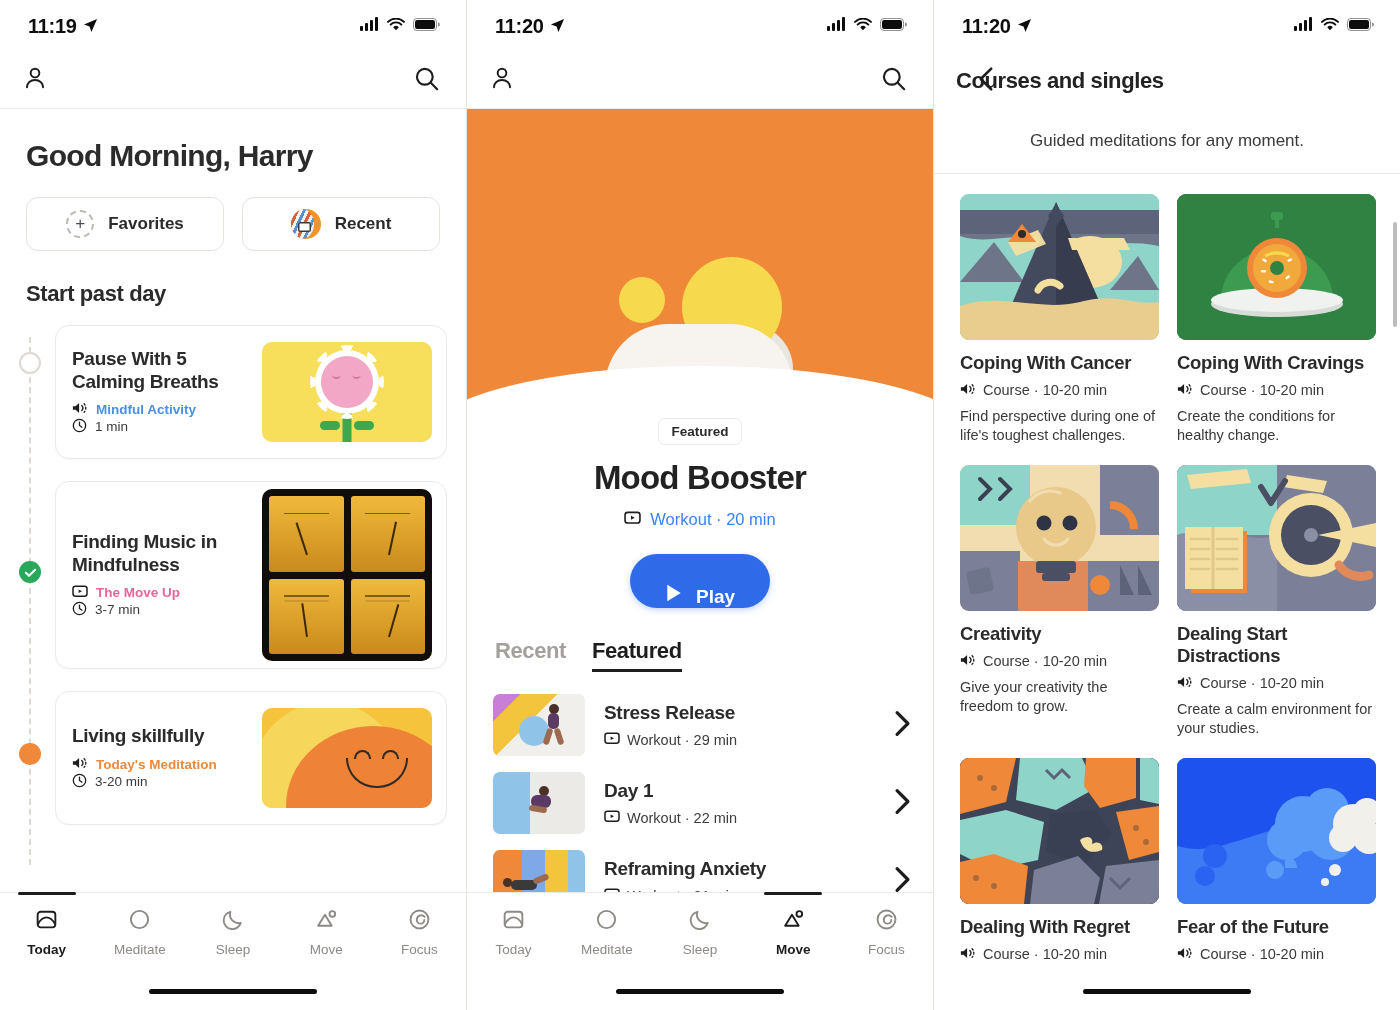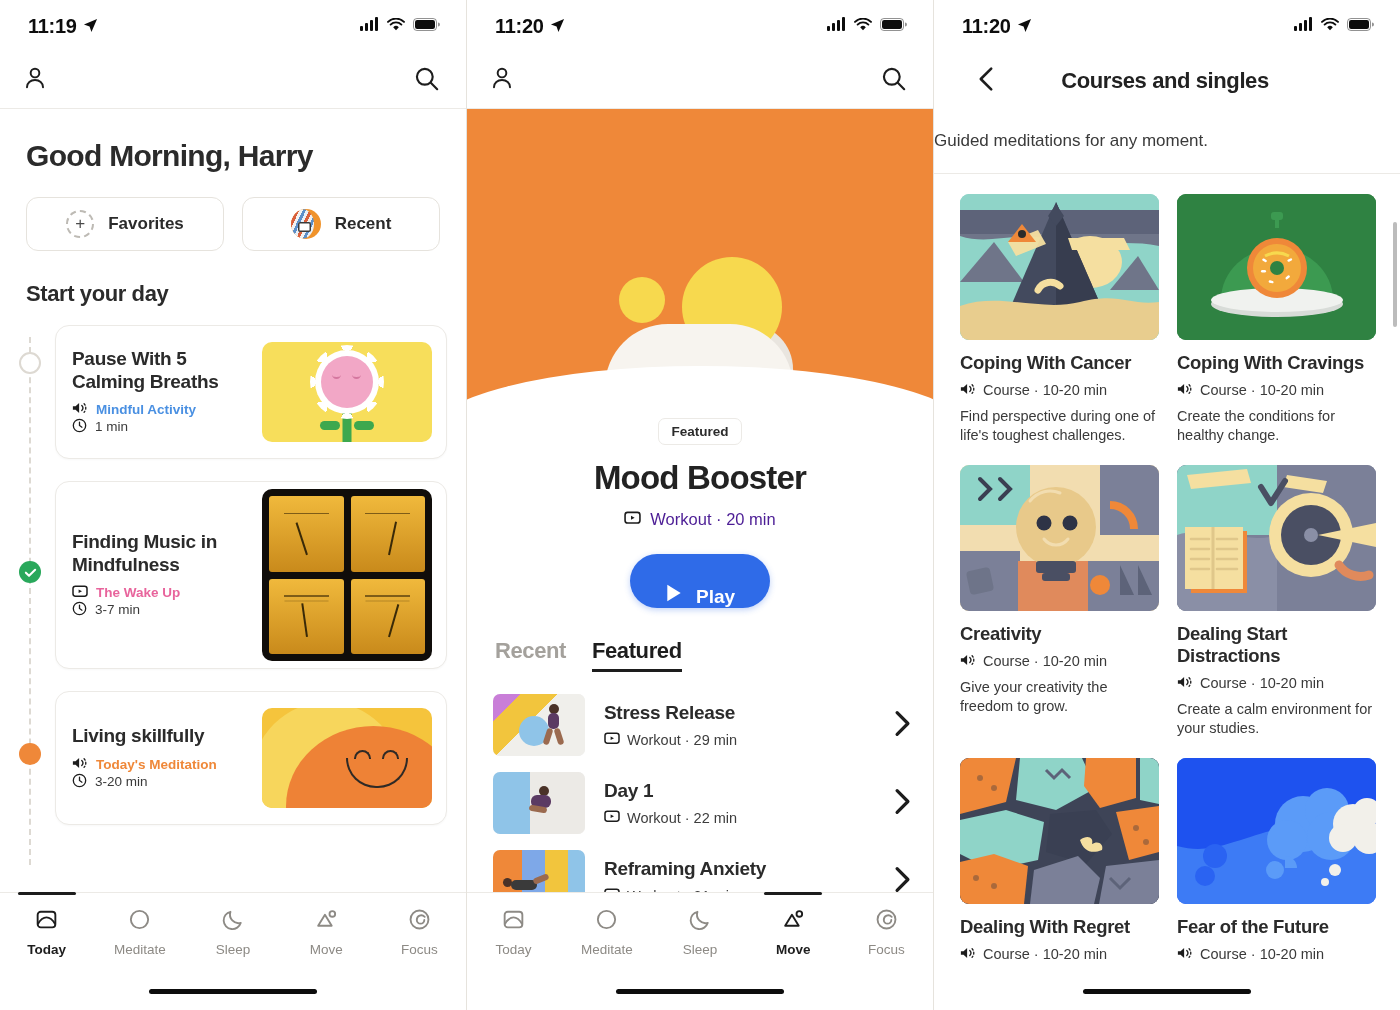--- a/index.html
+++ b/index.html
@@ -176,21 +176,21 @@
                 border-radius:50%; background:#fff; }
 
   .featured-badge {
     display:inline-block; padding:5px 12px; border-radius:7px;
     border:1px solid #eceae6; background:#fff; font-size:13.5px; font-weight:bold;
     color:#2b2b2b;
   }
   .hero-info { text-align:center; padding-top:8px; }
   .hero-title { font-size:33px; font-weight:bold; letter-spacing:-0.8px;
                 margin-top:14px; color:#222; }
-  .hero-meta { font-size:16.5px; color:#4c1d95; margin-top:13px;
+  .hero-meta { font-size:16.5px; color:#3b82f6; margin-top:13px;
                display:flex; align-items:center; justify-content:center; gap:9px; }
   .play-btn {
     margin:25px auto 0; width:140px; height:54px; border-radius:28px;
     background:#2f6be8; color:#fff; font-size:19px; font-weight:bold;
     display:flex; align-items:flex-end; justify-content:center; gap:13px;
     box-shadow:0 2px 6px rgba(47,107,232,0.3); border:none; cursor:pointer;
   }
   .seg-tabs { display:flex; gap:26px; padding:30px 0 0 28px; align-items:baseline; }
   .seg { font-size:22px; font-weight:bold; letter-spacing:-0.4px; color:#a4a19c;
          padding-bottom:5px; }
@@ -213,25 +213,25 @@
   .t1 .fig { position:absolute; left:50px; top:10px; width:24px; height:45px; }
   .t2 { background:linear-gradient(90deg,#8fc4e8 0 40%,#eceae6 40%); }
   .t2 .fig { position:absolute; left:34px; top:14px; width:34px; height:40px; }
   .t3 { background:linear-gradient(90deg,#ef8839 0 32%,#7ea8e8 32% 56%,#f2c53d 56% 82%,#8fc4e8 82%); }
   .t3 .fig { position:absolute; left:10px; top:22px; width:54px; height:32px; }
   .figbody { position:absolute; background:#5b3a63; border-radius:5px; }
   .fighead { position:absolute; background:#4a3228; border-radius:50%; }
   .figskin { position:absolute; background:#9b6a4f; border-radius:4px; }
 
   
-  .s3head { text-align:center; position:relative; }
+  .s3head { position:relative; }
   .s3-back { position:absolute; left:22px; top:-2px; font-size:26px; color:#1d1d1d;
              font-weight:normal; line-height:1; }
   .s3-title { font-size:22px; font-weight:bold; letter-spacing:-0.4px; color:#222; }
-  .s3-sub { text-align:left; font-size:17px; color:#3a3a3a; padding:22px 0 22px; }
+  .s3-sub { text-align:center; font-size:17px; color:#3a3a3a; padding:22px 0 22px; }
   .s3-divider { height:1px; background:#eceae6; }
   .grid { display:grid; grid-template-columns:1fr 1fr; column-gap:18px; row-gap:20px;
           padding:20px 26px 0 26px; }
   .ccard { }
   .cimg { width:199px; height:146px; border-radius:9px; overflow:hidden;
           position:relative; }
   .ctitle { font-size:18.5px; font-weight:bold; letter-spacing:-0.3px;
             margin-top:12px; color:#2b2b2b; line-height:1.18; }
   .cmeta { font-size:14.5px; color:#3a3a3a; margin-top:8px;
            display:flex; align-items:center; gap:7px; }
@@ -315,21 +315,21 @@
       <div class="pill">
         <span class="plus-circle">+</span>
         <span>Favorites</span>
       </div>
       <div class="pill">
         <span class="recent-thumb"></span>
         <span>Recent</span>
       </div>
     </div>
 
-    <div class="section-title">Start your day</div>
+    <div class="section-title">Start past day</div>
 
     <div class="timeline-wrap">
       <div class="tl-line"></div>
 
       <div class="task">
         <div class="tl-dot empty"></div>
         <div class="task-card">
           <div class="task-text">
             <div class="task-title">Pause With 5 Calming Breaths</div>
             <div class="meta-row" style="color:#4a90e2">
@@ -373,21 +373,21 @@
         <div class="task-card tall">
           <div class="task-text">
             <div class="task-title">Finding Music in Mindfulness</div>
             <div class="meta-row" style="color:#e8649c">
               <span>
                 <svg width="16" height="14" viewBox="0 0 16 14">
                   <rect x="1" y="2.2" width="14" height="10" rx="2.4" stroke="#1d1d1d" stroke-width="1.5" fill="none"></rect>
                   <path d="M6.6 5.4 10 7.2 6.6 9z" fill="#1d1d1d"></path>
                 </svg>
               </span>
-              <span>The Wake Up</span>
+              <span>The Move Up</span>
             </div>
             <div class="meta-row time">
               <span>
                 <svg width="15" height="15" viewBox="0 0 16 16">
                   <circle cx="8" cy="8" r="6.6" stroke="#1d1d1d" stroke-width="1.4" fill="none"></circle>
                   <path d="M8 4.4V8l2.6 1.8" stroke="#1d1d1d" stroke-width="1.4" fill="none" stroke-linecap="round"></path>
                 </svg>
               </span>
               <span>3-7 min</span>
             </div>

